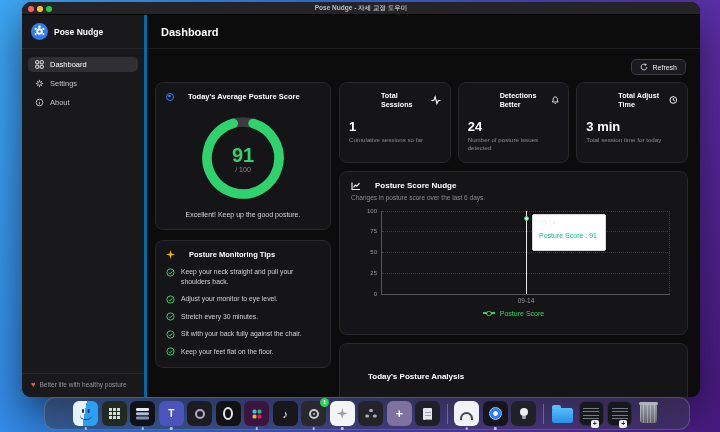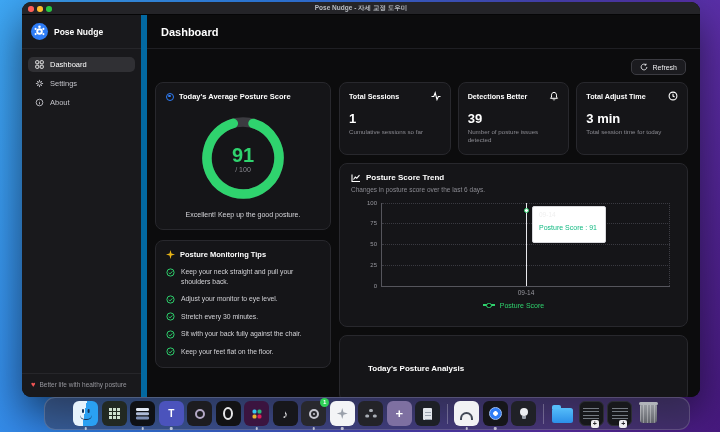--- a/index.html
+++ b/index.html
@@ -15,21 +15,21 @@
   .titlebar { flex:0 0 13px; background:#242428; border-bottom:1px solid #060607;
     display:flex; align-items:center; justify-content:center; position:relative; }
   .lights { position:absolute; left:6px; top:4px; display:flex; gap:3.5px; }
   .light { width:5.5px; height:5.5px; border-radius:50%; }
   .light.red { background:#ff5f57; } .light.yellow { background:#febc2e; } .light.green { background:#28c840; }
   .tb-title { font-size:6.5px; color:#b8bcc2; font-weight:bold; }
 
   .appbody { flex:1; display:flex; min-height:0; }
 
   
-  .sidebar { width:125px; flex:0 0 125px; background:#19191c; border-right:6px solid #0369a1;
+  .sidebar { width:125px; flex:0 0 125px; background:#19191c; border-right:3px solid #0369a1;
     display:flex; flex-direction:column; }
   .side-header { height:34px; flex:0 0 34px; border-bottom:1px solid #26262a;
     display:flex; align-items:center; gap:6px; padding:0 9px; }
   .logo { width:17px; height:17px; border-radius:50%; background:#2f7df6; flex:0 0 auto;
     display:flex; align-items:center; justify-content:center; }
   .app-name { font-size:8.5px; font-weight:bold; color:#fff; white-space:nowrap; }
   .side-nav { padding:8px 6px; display:flex; flex-direction:column; gap:4px; flex:1; }
   .nav-item { height:15px; display:flex; align-items:center; gap:6px; padding:0 7px;
     border-radius:5px; color:#c2c2c8; font-size:7.5px; cursor:default; }
   .nav-item.active { background:#303034; color:#fff; }
@@ -44,42 +44,42 @@
     display:flex; align-items:center; padding:0 14px; font-size:11px; font-weight:bold; color:#fff; }
   .content { flex:1; padding:8px 12px 0 8px; overflow:hidden; }
   .refresh-row { display:flex; justify-content:flex-end; margin:2px 2px 7px 0; }
   .refresh-btn { display:flex; align-items:center; gap:4px; background:#1b1b1f; border:1px solid #3b3b41;
     color:#ececee; font-size:7px; border-radius:5px; padding:3px 8px; cursor:default; }
   .cols { display:flex; gap:8px; align-items:flex-start; height:calc(100% - 24px); }
   .card { background:#151518; border:1px solid #28282d; border-radius:8px; }
 
   
   .left-col { width:176px; flex:0 0 176px; display:flex; flex-direction:column; gap:10px; }
-  .card-title-row { display:flex; align-items:center; gap:5px; font-size:7.5px; font-weight:bold; color:#fff; }
+  .card-title-row { display:flex; align-items:center; gap:14px; font-size:7.5px; font-weight:bold; color:#fff; }
   .score-card { padding:9px 10px 8px; }
   .target-ico { width:8px; height:8px; border:1.5px solid #2f7df6; border-radius:50%; position:relative; flex:0 0 auto;}
   .target-ico::after { content:""; position:absolute; left:1.2px; top:1.2px; width:2.6px; height:2.6px;
     background:#2f7df6; border-radius:50%; }
   .gauge-wrap { display:flex; justify-content:center; margin:13px 0 9px; }
   .gauge-num { font-size:20px; font-weight:bold; fill:#2fd36e; font-family:"Liberation Sans",sans-serif; }
   .gauge-max { font-size:7px; fill:#8b8b92; font-family:"Liberation Sans",sans-serif; }
   .score-msg { text-align:center; font-size:7px; color:#d6d6da; padding-bottom:3px; }
 
   .tips-card { padding:9px 10px 11px; }
   .star4 { width:9px; height:9px; background:#e7b416;
     clip-path:polygon(50% 0,61% 39%,100% 50%,61% 61%,50% 100%,39% 61%,0 50%,39% 39%); flex:0 0 auto; }
   .tip { display:flex; gap:6px; font-size:6.8px; color:#d2d2d6; line-height:1.4; margin-top:8px; }
   .tip svg { flex:0 0 auto; margin-top:0.5px; }
 
   
   .right-col { flex:1; min-width:0; height:100%; display:flex; flex-direction:column; gap:8px; }
   .stats { display:flex; gap:7px; }
   .stat-card { flex:1; padding:8px 9px 9px; min-height:66px; }
   .stat-top { display:flex; justify-content:space-between; align-items:center; font-size:7.2px;
-    font-weight:bold; color:#fff; }
+    font-weight:bold; color:#fff;margin-left:32px; }
   .stat-value { font-size:13px; font-weight:bold; color:#fff; margin-top:10px; }
   .stat-sub { font-size:6.2px; color:#8b8b92; margin-top:2px; line-height:1.35; max-width:92px; }
 
   .trend-card { height:164px; flex:0 0 164px; padding:9px 11px; position:relative; }
   .trend-sub { font-size:6.5px; color:#8b8b92; margin-top:3px; }
   .plot { position:relative; margin:10px 6px 0 30px; height:84px;
     border-left:1px solid #55555c; border-bottom:1px solid #55555c; }
   .plot::after { content:""; position:absolute; right:0; top:0; bottom:0; border-right:1px dotted #3e3e45; }
   .gline { position:absolute; left:0; right:0; border-top:1px dotted #3a3a41; }
   .ylab { position:absolute; left:-27px; width:22px; text-align:right; font-size:6px; color:#97979e; }
@@ -351,21 +351,21 @@
                   <div class="stat-sub">Cumulative sessions so far</div>
                 </div>
                 <div class="card stat-card">
                   <div class="stat-top">
                     <span>Detections Better</span>
                     <svg width="10" height="10" viewBox="0 0 10 10" fill="none" stroke="#fff" stroke-width="1">
                       <path d="M5,1.4 C6.7,1.4 7.5,2.8 7.5,4.2 L7.5,6.1 L8.5,7.3 L1.5,7.3 L2.5,6.1 L2.5,4.2 C2.5,2.8 3.3,1.4 5,1.4 Z"></path>
                       <path d="M4.1,8.5 A1,1 0 0 0 5.9,8.5"></path>
                     </svg>
                   </div>
-                  <div class="stat-value">39</div>
+                  <div class="stat-value">24</div>
                   <div class="stat-sub">Number of posture issues detected</div>
                 </div>
                 <div class="card stat-card">
                   <div class="stat-top">
                     <span>Total Adjust Time</span>
                     <svg width="10" height="10" viewBox="0 0 10 10" fill="none" stroke="#fff" stroke-width="1.1">
                       <circle cx="5" cy="5" r="3.9"></circle>
                         <polyline points="5,2.8 5,5.1 6.6,6"></polyline>
                     </svg>
                   </div>
@@ -373,21 +373,21 @@
                   <div class="stat-sub">Total session time for today</div>
                 </div>
               </div>
 
               <div class="card trend-card">
                 <div class="card-title-row" style="font-size:8px;">
                   <svg width="10" height="10" viewBox="0 0 10 10" fill="none" stroke="#fff" stroke-width="1.1">
                     <path d="M1,1.5 L1,8.5 L9,8.5"></path>
                     <polyline points="2.5,6.5 4.3,4 5.8,5.2 8.5,2.2"></polyline>
                   </svg>
-                  <span>Posture Score Trend</span>
+                  <span>Posture Score Nudge</span>
                 </div>
                 <div class="trend-sub">Changes in posture score over the last 6 days.</div>
 
                 <div class="plot">
                   <div class="gline" style="top:0;"></div>
                   <div class="gline" style="top:25%;"></div>
                   <div class="gline" style="top:50%;"></div>
                   <div class="gline" style="top:75%;"></div>
                   <span class="ylab" style="top:-3px;">100</span>
                   <span class="ylab" style="top:calc(25% - 3px);">75</span>

